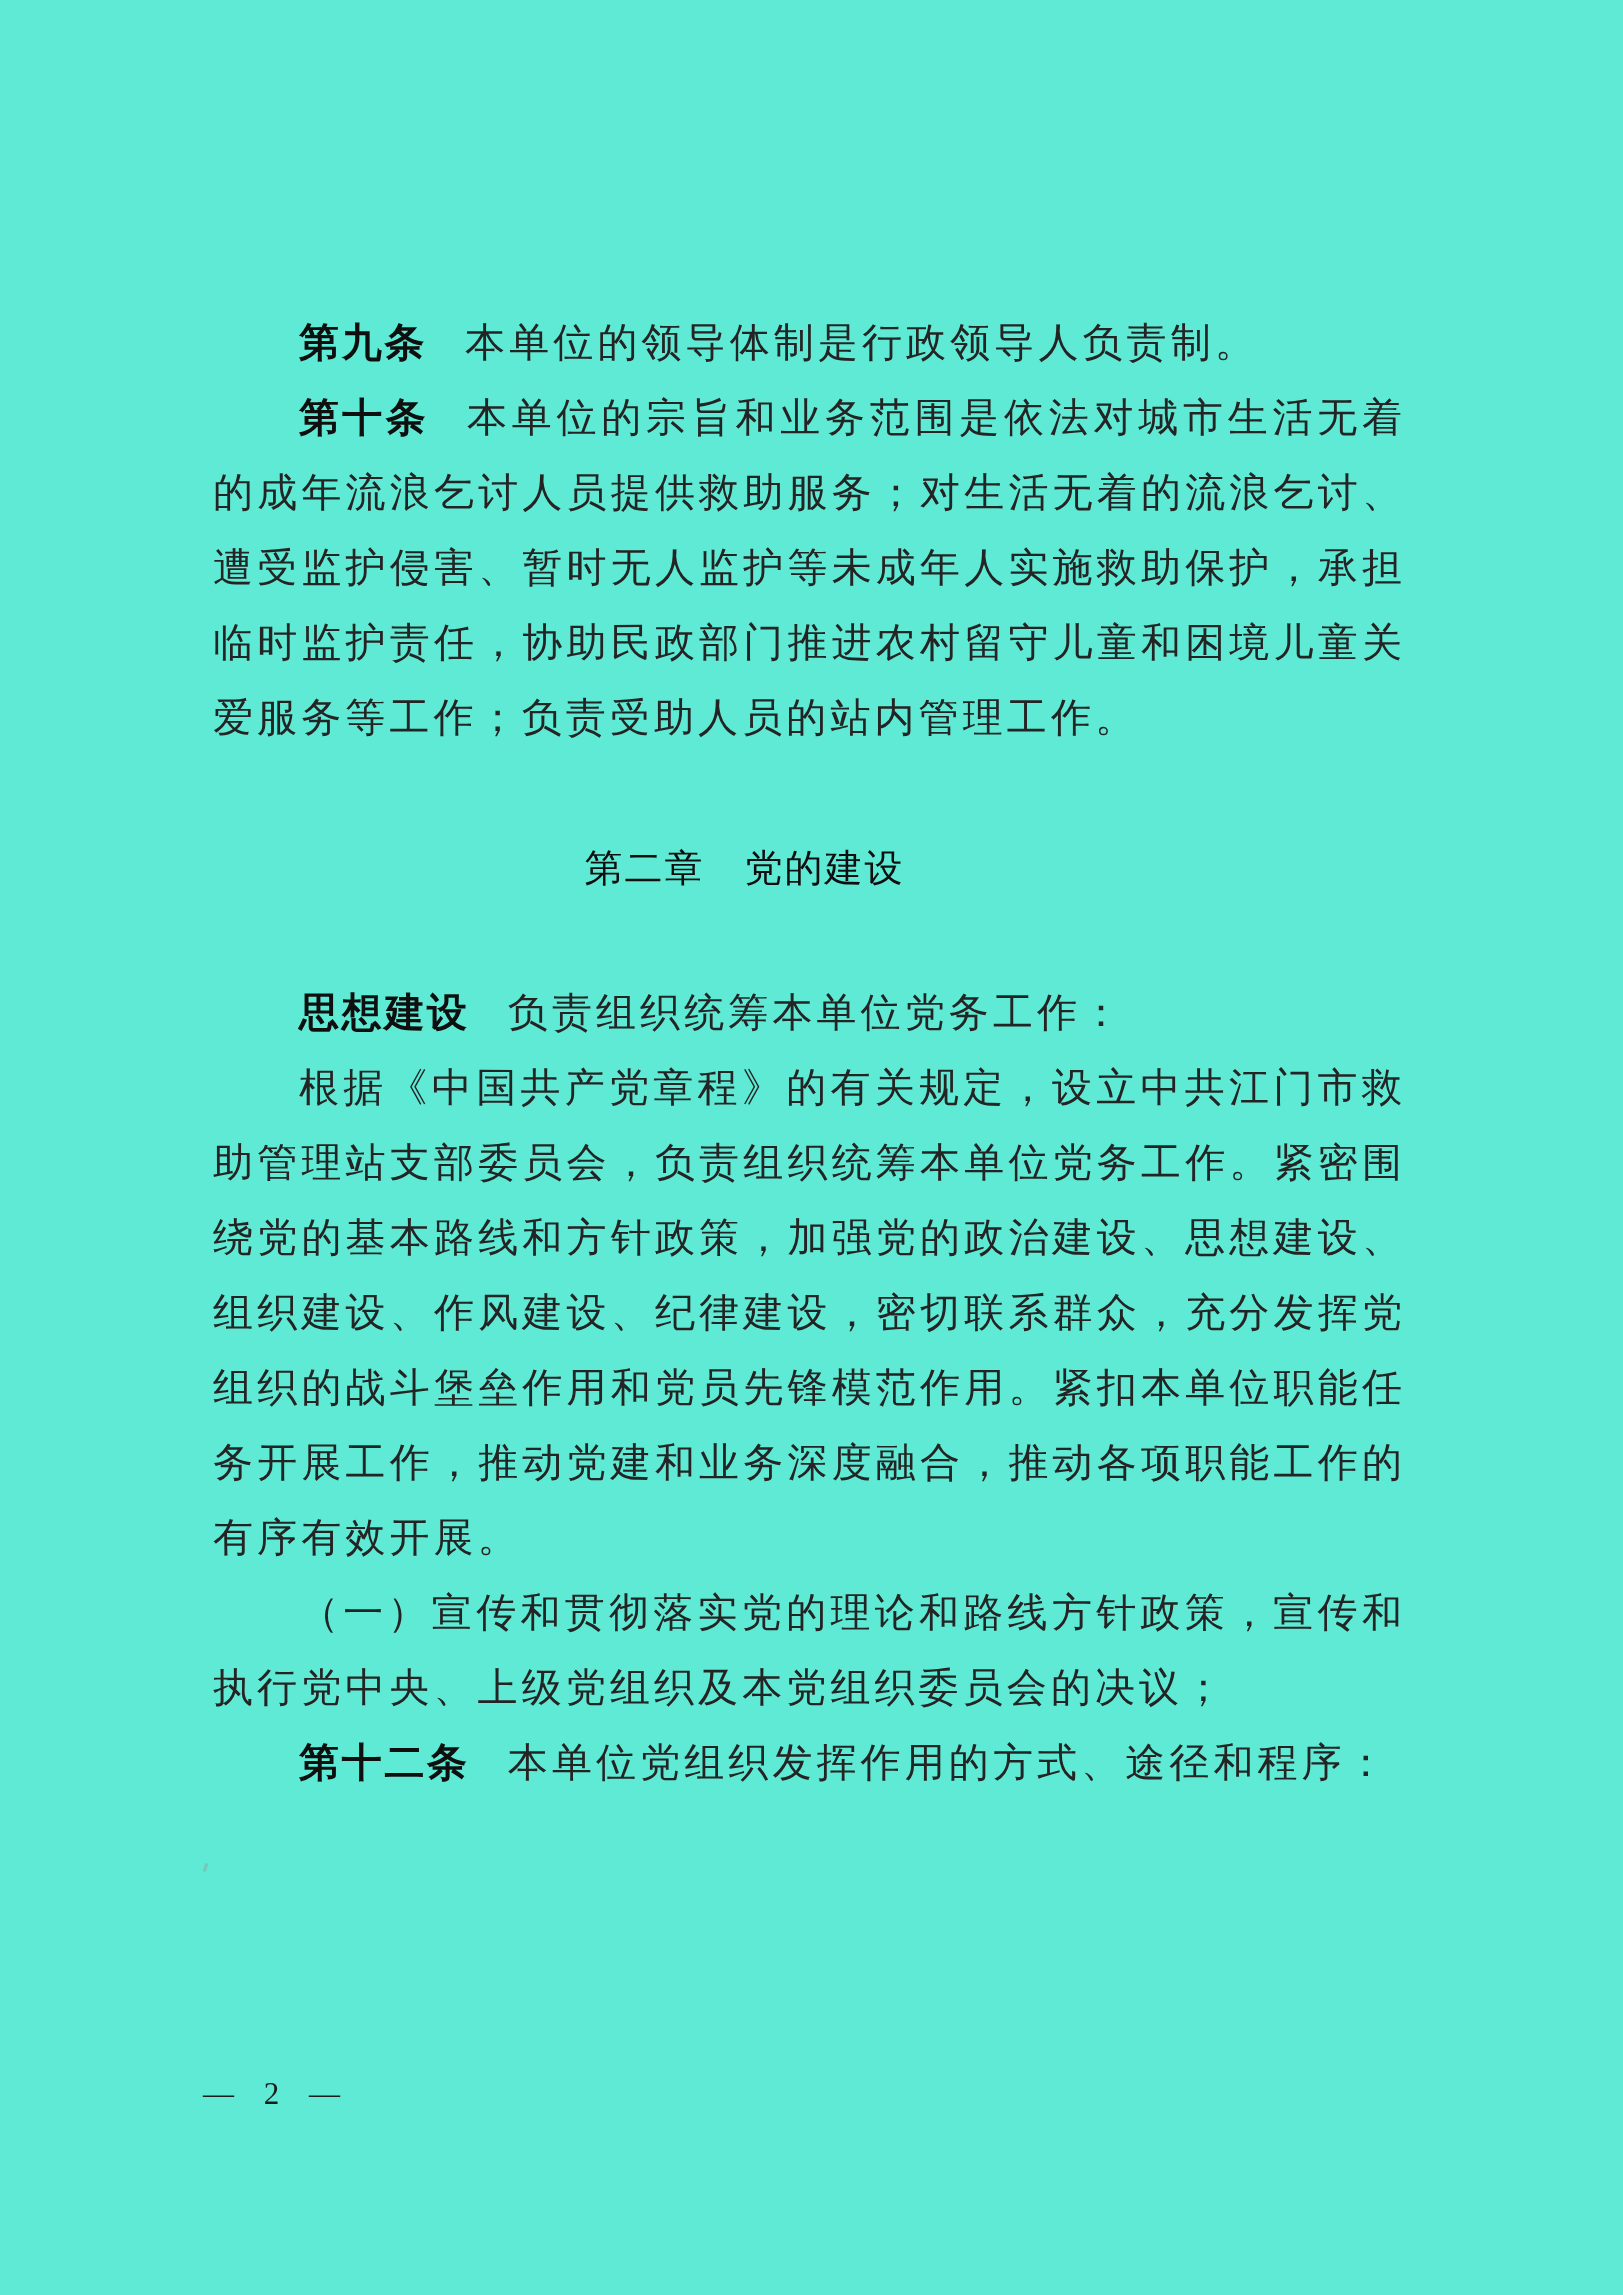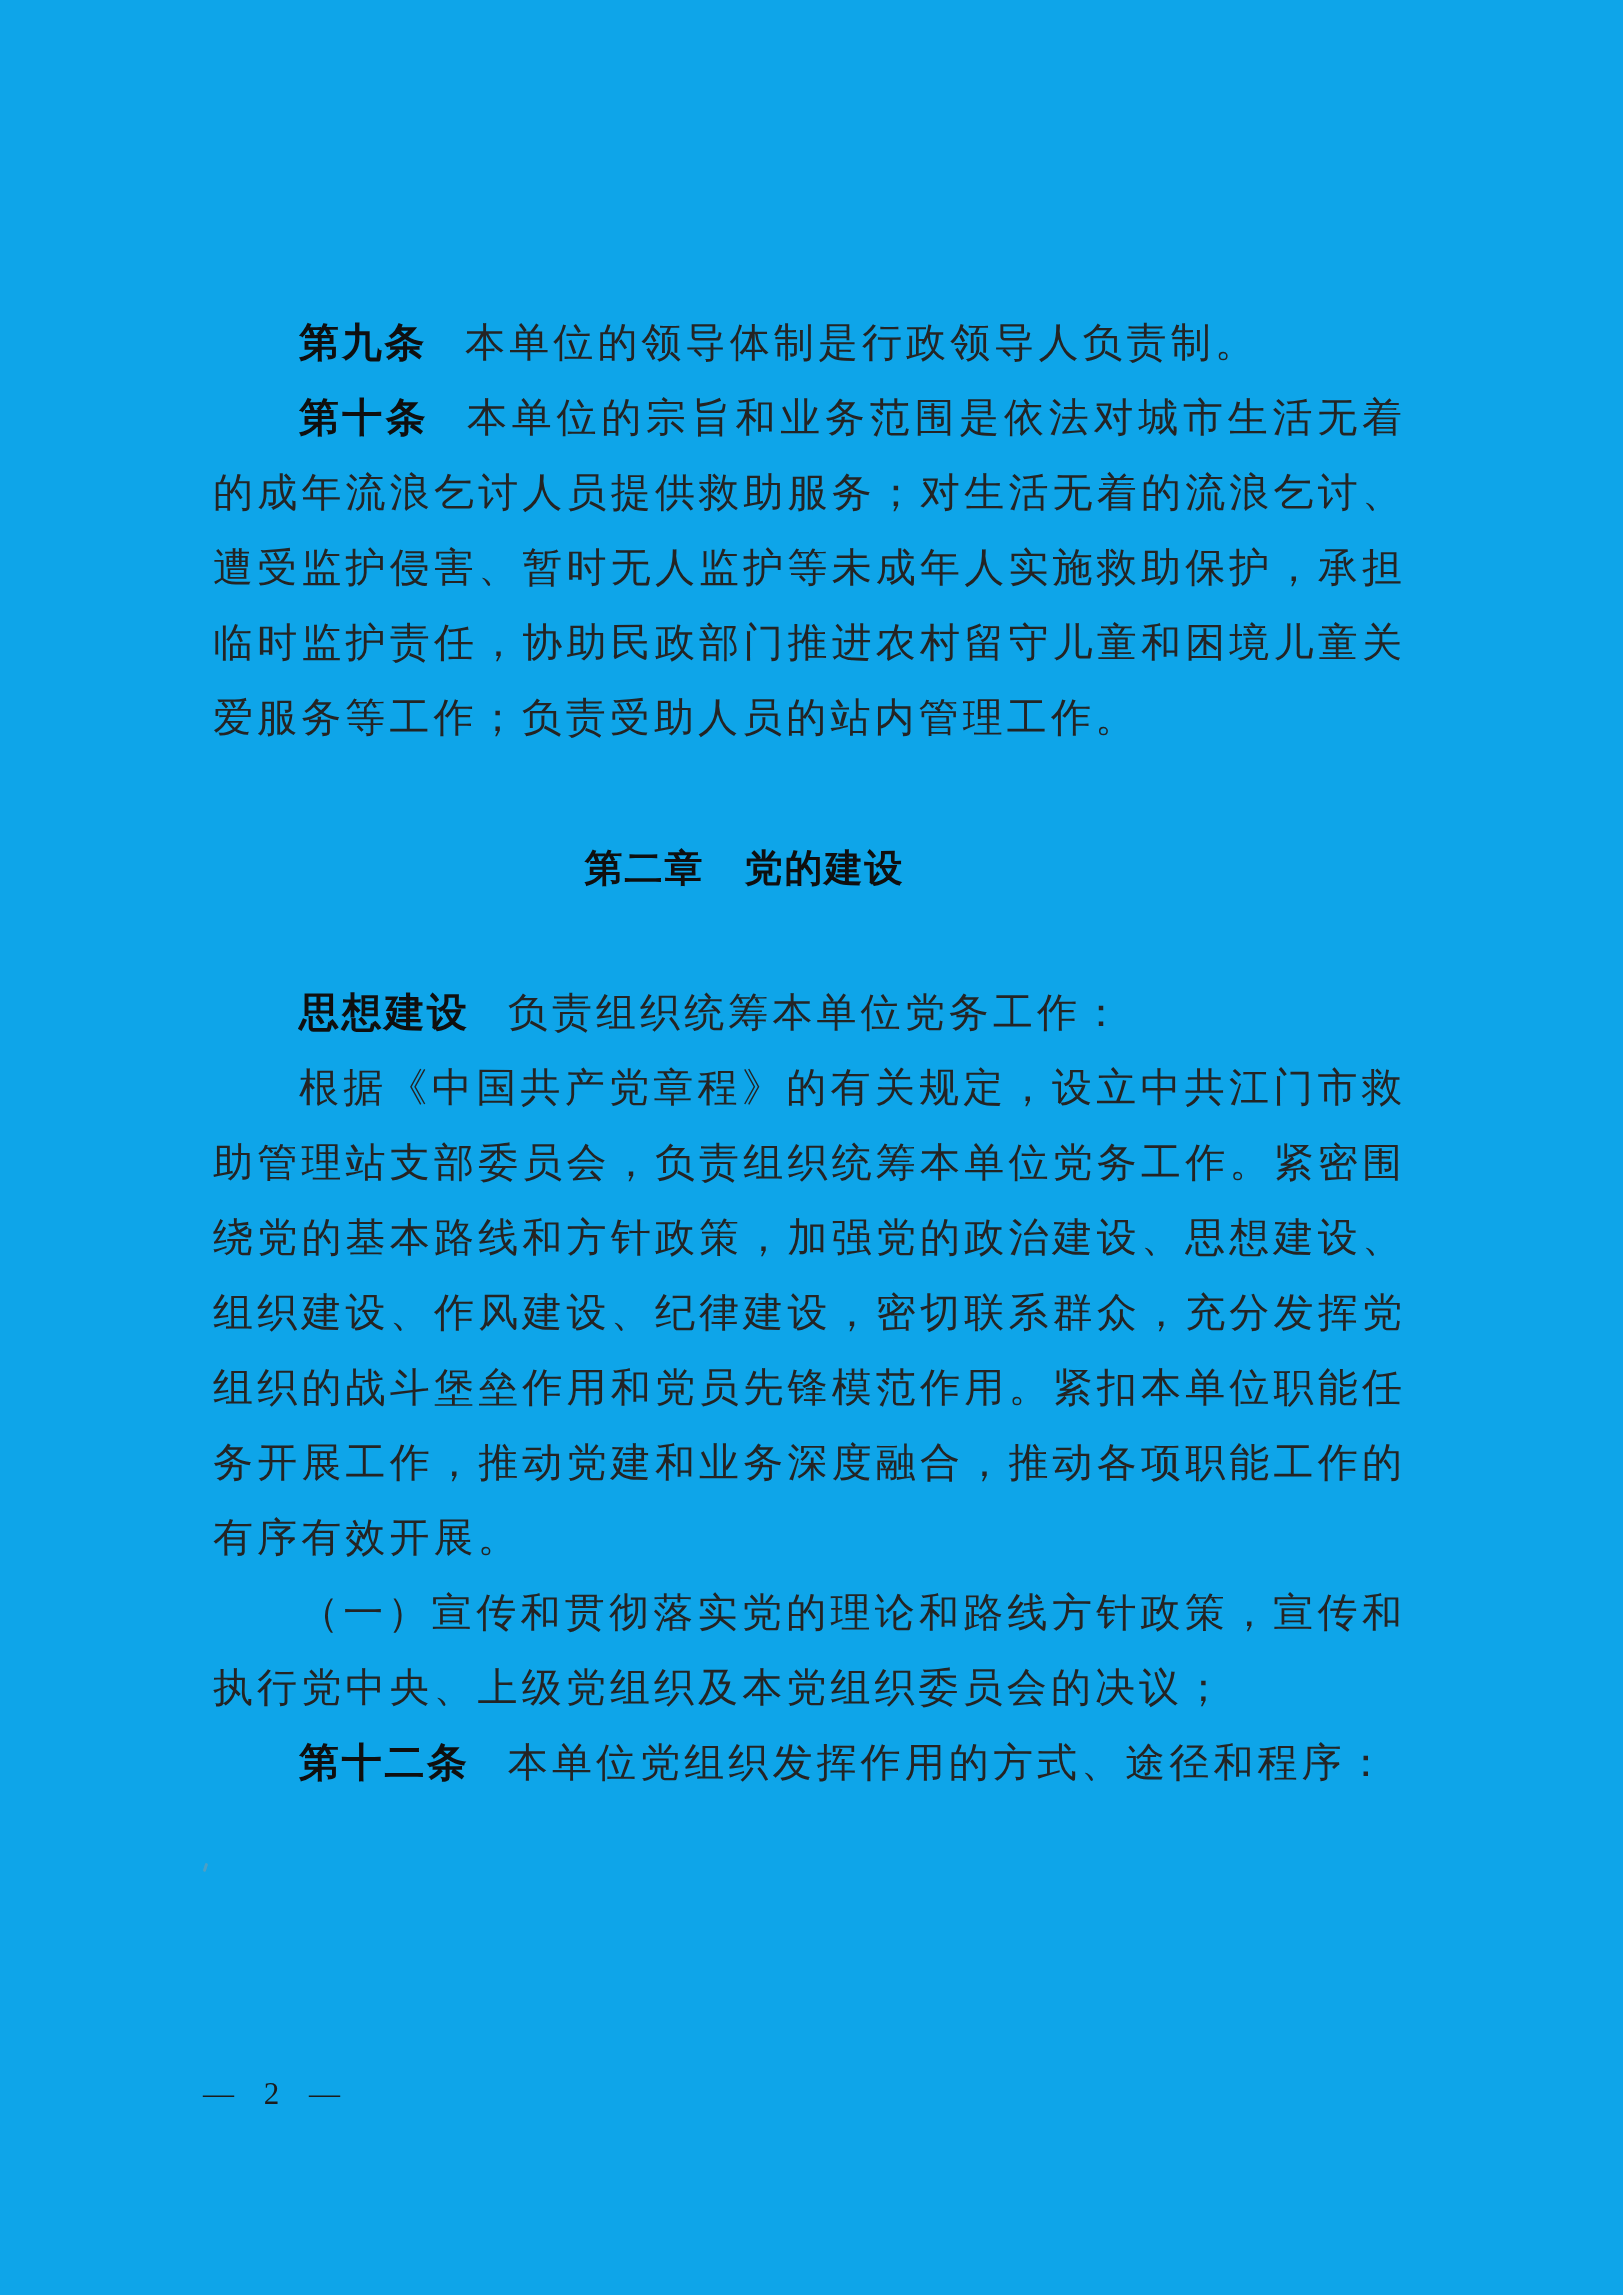--- a/index.html
+++ b/index.html
@@ -7,21 +7,21 @@
     width: 1623px;
     height: 2295px;
     position: relative;
     background: #ffffff;
     font-family: "Liberation Serif", serif;
     overflow: hidden;
   }
   .page {
     position: absolute;
     inset: 0;
-    background: #0ea5e9;
+    background: #5eead4;
   }
   .doc-body {
     position: absolute;
     left: 213px;
     top: 305px;
     width: 1193px;
     font-size: 40px;
     line-height: 75px;
     letter-spacing: 4.1px;
     text-align: justify;
@@ -34,21 +34,21 @@
   .article-label {
     font-family: "Liberation Sans", sans-serif;
     font-weight: 700;
     color: #0f0f0f;
     letter-spacing: 2.7px;
     margin-right: 38px;
   }
   .chapter-heading {
     margin: 86px 0 79px 0;
     font-family: "Liberation Sans", sans-serif;
-    font-weight: 700;
+    font-weight: 400;
     font-size: 38px;
     line-height: 55px;
     letter-spacing: 2px;
     color: #0f0f0f;
     text-align: center;
     text-indent: 0;
     padding-right: 130px;
   }
   .page-footer {
     position: absolute;

